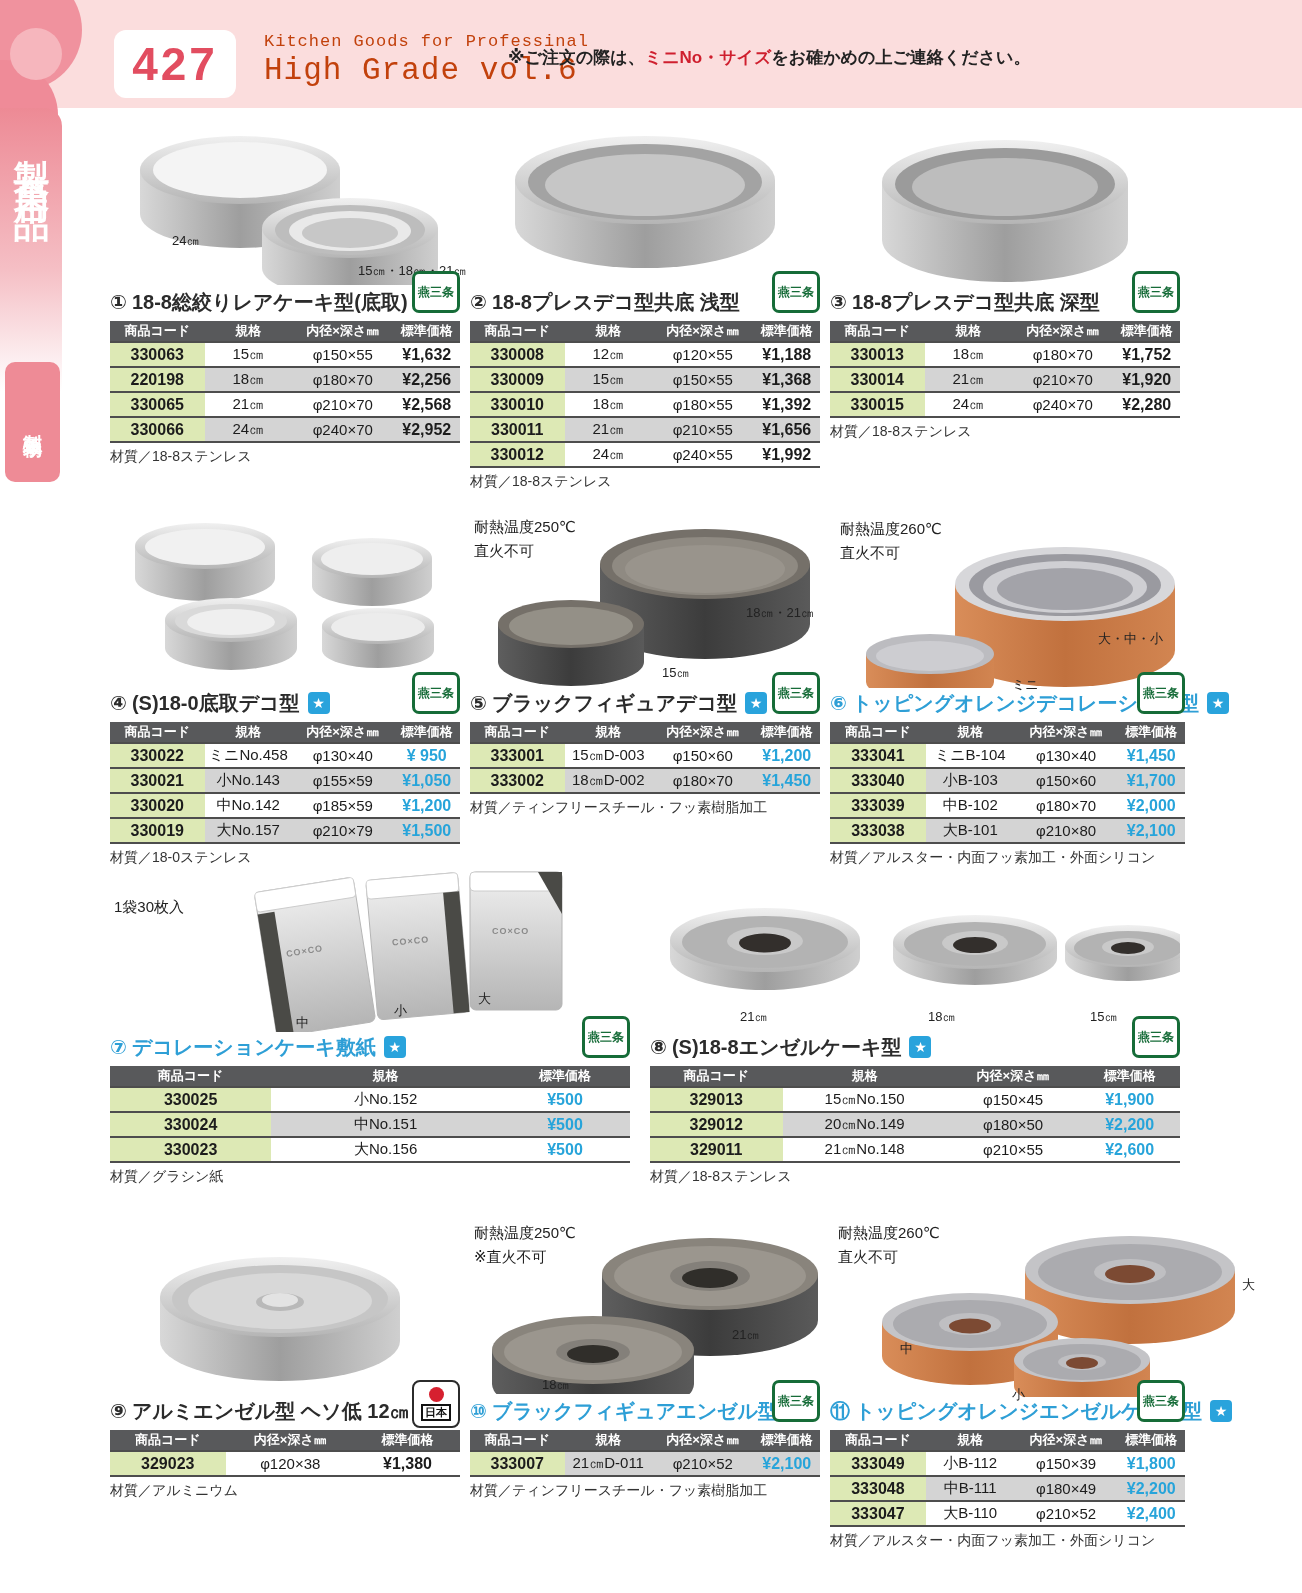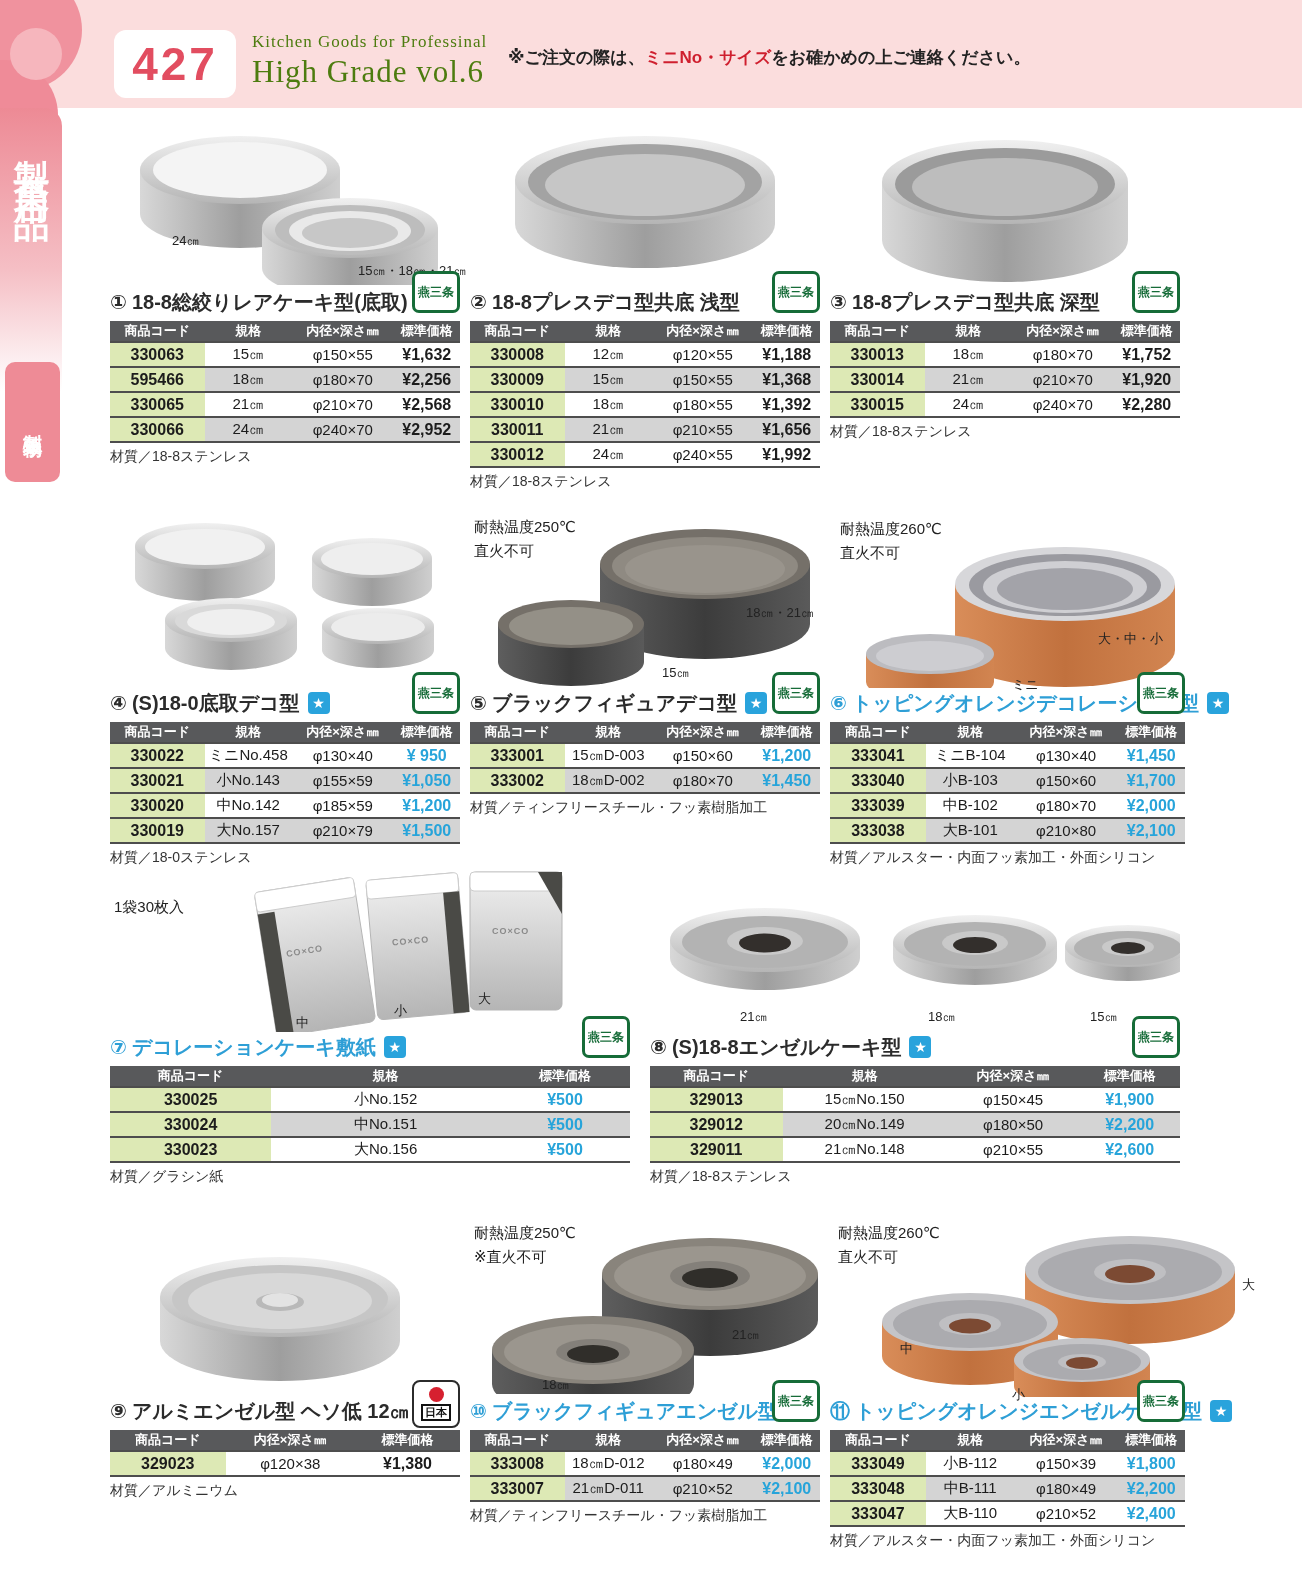--- a/index.html
+++ b/index.html
@@ -7,21 +7,21 @@
   .page{position:relative;width:1302px;height:1593px;background:#fff;overflow:hidden;}
 
   
   .topband{position:absolute;left:0;top:0;width:1302px;height:108px;background:#fbdddd;}
   .deco{position:absolute;left:0;top:0;width:130px;height:270px;overflow:hidden;pointer-events:none;}
   .deco .c1{position:absolute;left:-38px;top:-30px;width:120px;height:120px;border-radius:50%;background:#f0929e;}
   .deco .c2{position:absolute;left:-52px;top:60px;width:110px;height:110px;border-radius:50%;background:#ef8b98;}
   .deco .c3{position:absolute;left:10px;top:28px;width:52px;height:52px;border-radius:50%;background:#f6b6bd;}
   .pagenum-box{position:absolute;left:114px;top:30px;width:122px;height:68px;background:#fff;border-radius:12px;display:flex;align-items:center;justify-content:center;}
   .pagenum{color:#e24d60;font-size:46px;font-weight:bold;letter-spacing:3px;}
-  .brand{position:absolute;left:252px;top:32px;color:#4d7c0f;font-family:Liberation Serif, serif;}
+  .brand{position:absolute;left:264px;top:32px;color:#c2410c;font-family:Liberation Mono, monospace;}
   .brand .b1{font-size:17px;letter-spacing:1px;}
   .brand .b2{font-size:31px;letter-spacing:1px;margin-top:2px;}
   .notice{position:absolute;left:508px;top:46px;font-size:17px;font-weight:bold;color:#222;}
   .notice .red{color:#cf1f2e;}
 
   
   .side1{position:absolute;left:0;top:108px;width:62px;height:295px;background:linear-gradient(#ed8a95 0%,#f5bfc5 55%,#ffffff 96%);border-radius:0 18px 0 0;}
   .side1 span{writing-mode:vertical-rl;display:block;margin:22px auto 0 auto;color:#fff;font-size:36px;font-weight:bold;letter-spacing:16px;}
   .side2{position:absolute;left:5px;top:362px;width:55px;height:120px;background:#ee8b96;border-radius:10px;display:flex;align-items:center;justify-content:center;}
   .side2 span{writing-mode:vertical-rl;color:#fff;font-size:19px;font-weight:bold;letter-spacing:2px;}
@@ -347,21 +347,21 @@
           </tr>
         </thead>
         <tbody>
           <tr>
             <td class="code">330063</td>
             <td>15㎝</td>
             <td>φ150×55</td>
             <td class="price">¥1,632</td>
           </tr>
           <tr class="alt">
-            <td class="code">595466</td>
+            <td class="code">220198</td>
             <td>18㎝</td>
             <td>φ180×70</td>
             <td class="price">¥2,256</td>
           </tr>
           <tr>
             <td class="code">330065</td>
             <td>21㎝</td>
             <td>φ210×70</td>
             <td class="price">¥2,568</td>
           </tr>
@@ -706,26 +706,20 @@
     <table class="t4">
         <thead>
           <tr>
             <th>商品コード</th>
             <th>規格</th>
             <th>内径×深さ㎜</th>
             <th>標準価格</th>
           </tr>
         </thead>
         <tbody>
-          <tr>
-            <td class="code">333008</td>
-            <td>18㎝D-012</td>
-            <td>φ180×49</td>
-            <td class="price bp">¥2,000</td>
-          </tr>
           <tr class="alt">
             <td class="code">333007</td>
             <td>21㎝D-011</td>
             <td>φ210×52</td>
             <td class="price bp">¥2,100</td>
           </tr>
         </tbody>
       </table>
     <div class="note">材質／ティンフリースチール・フッ素樹脂加工</div>
   </section>

